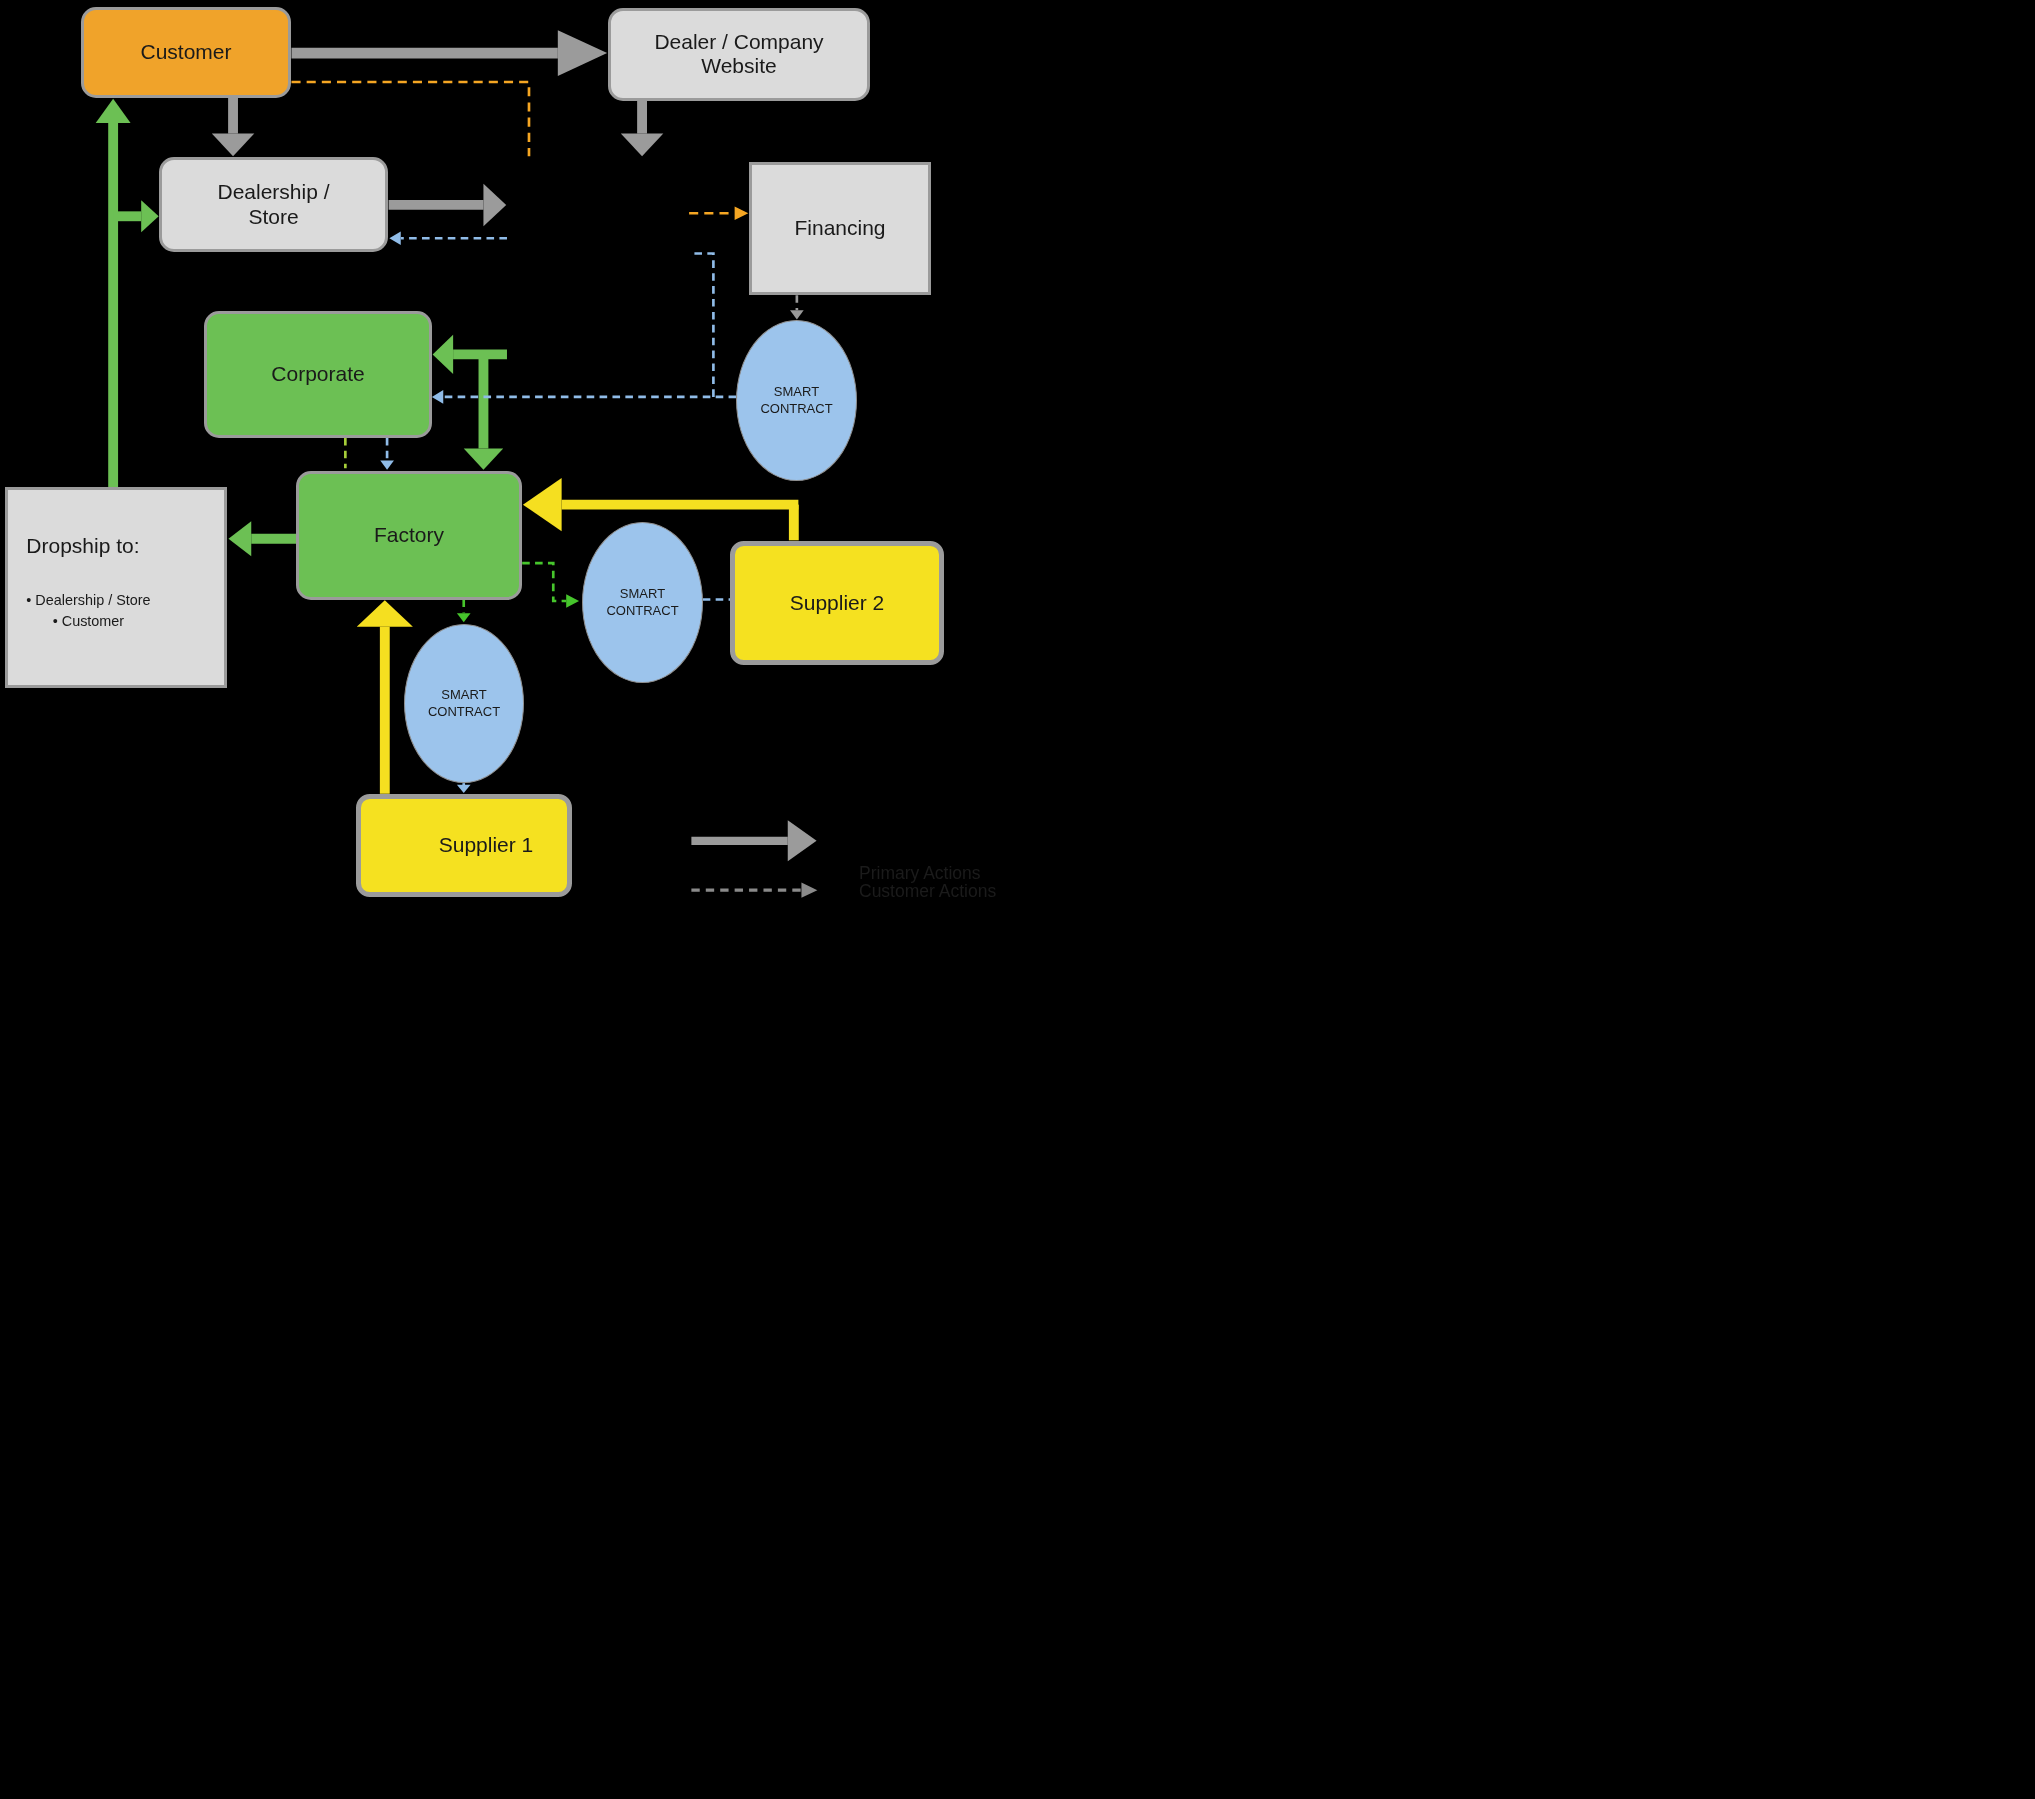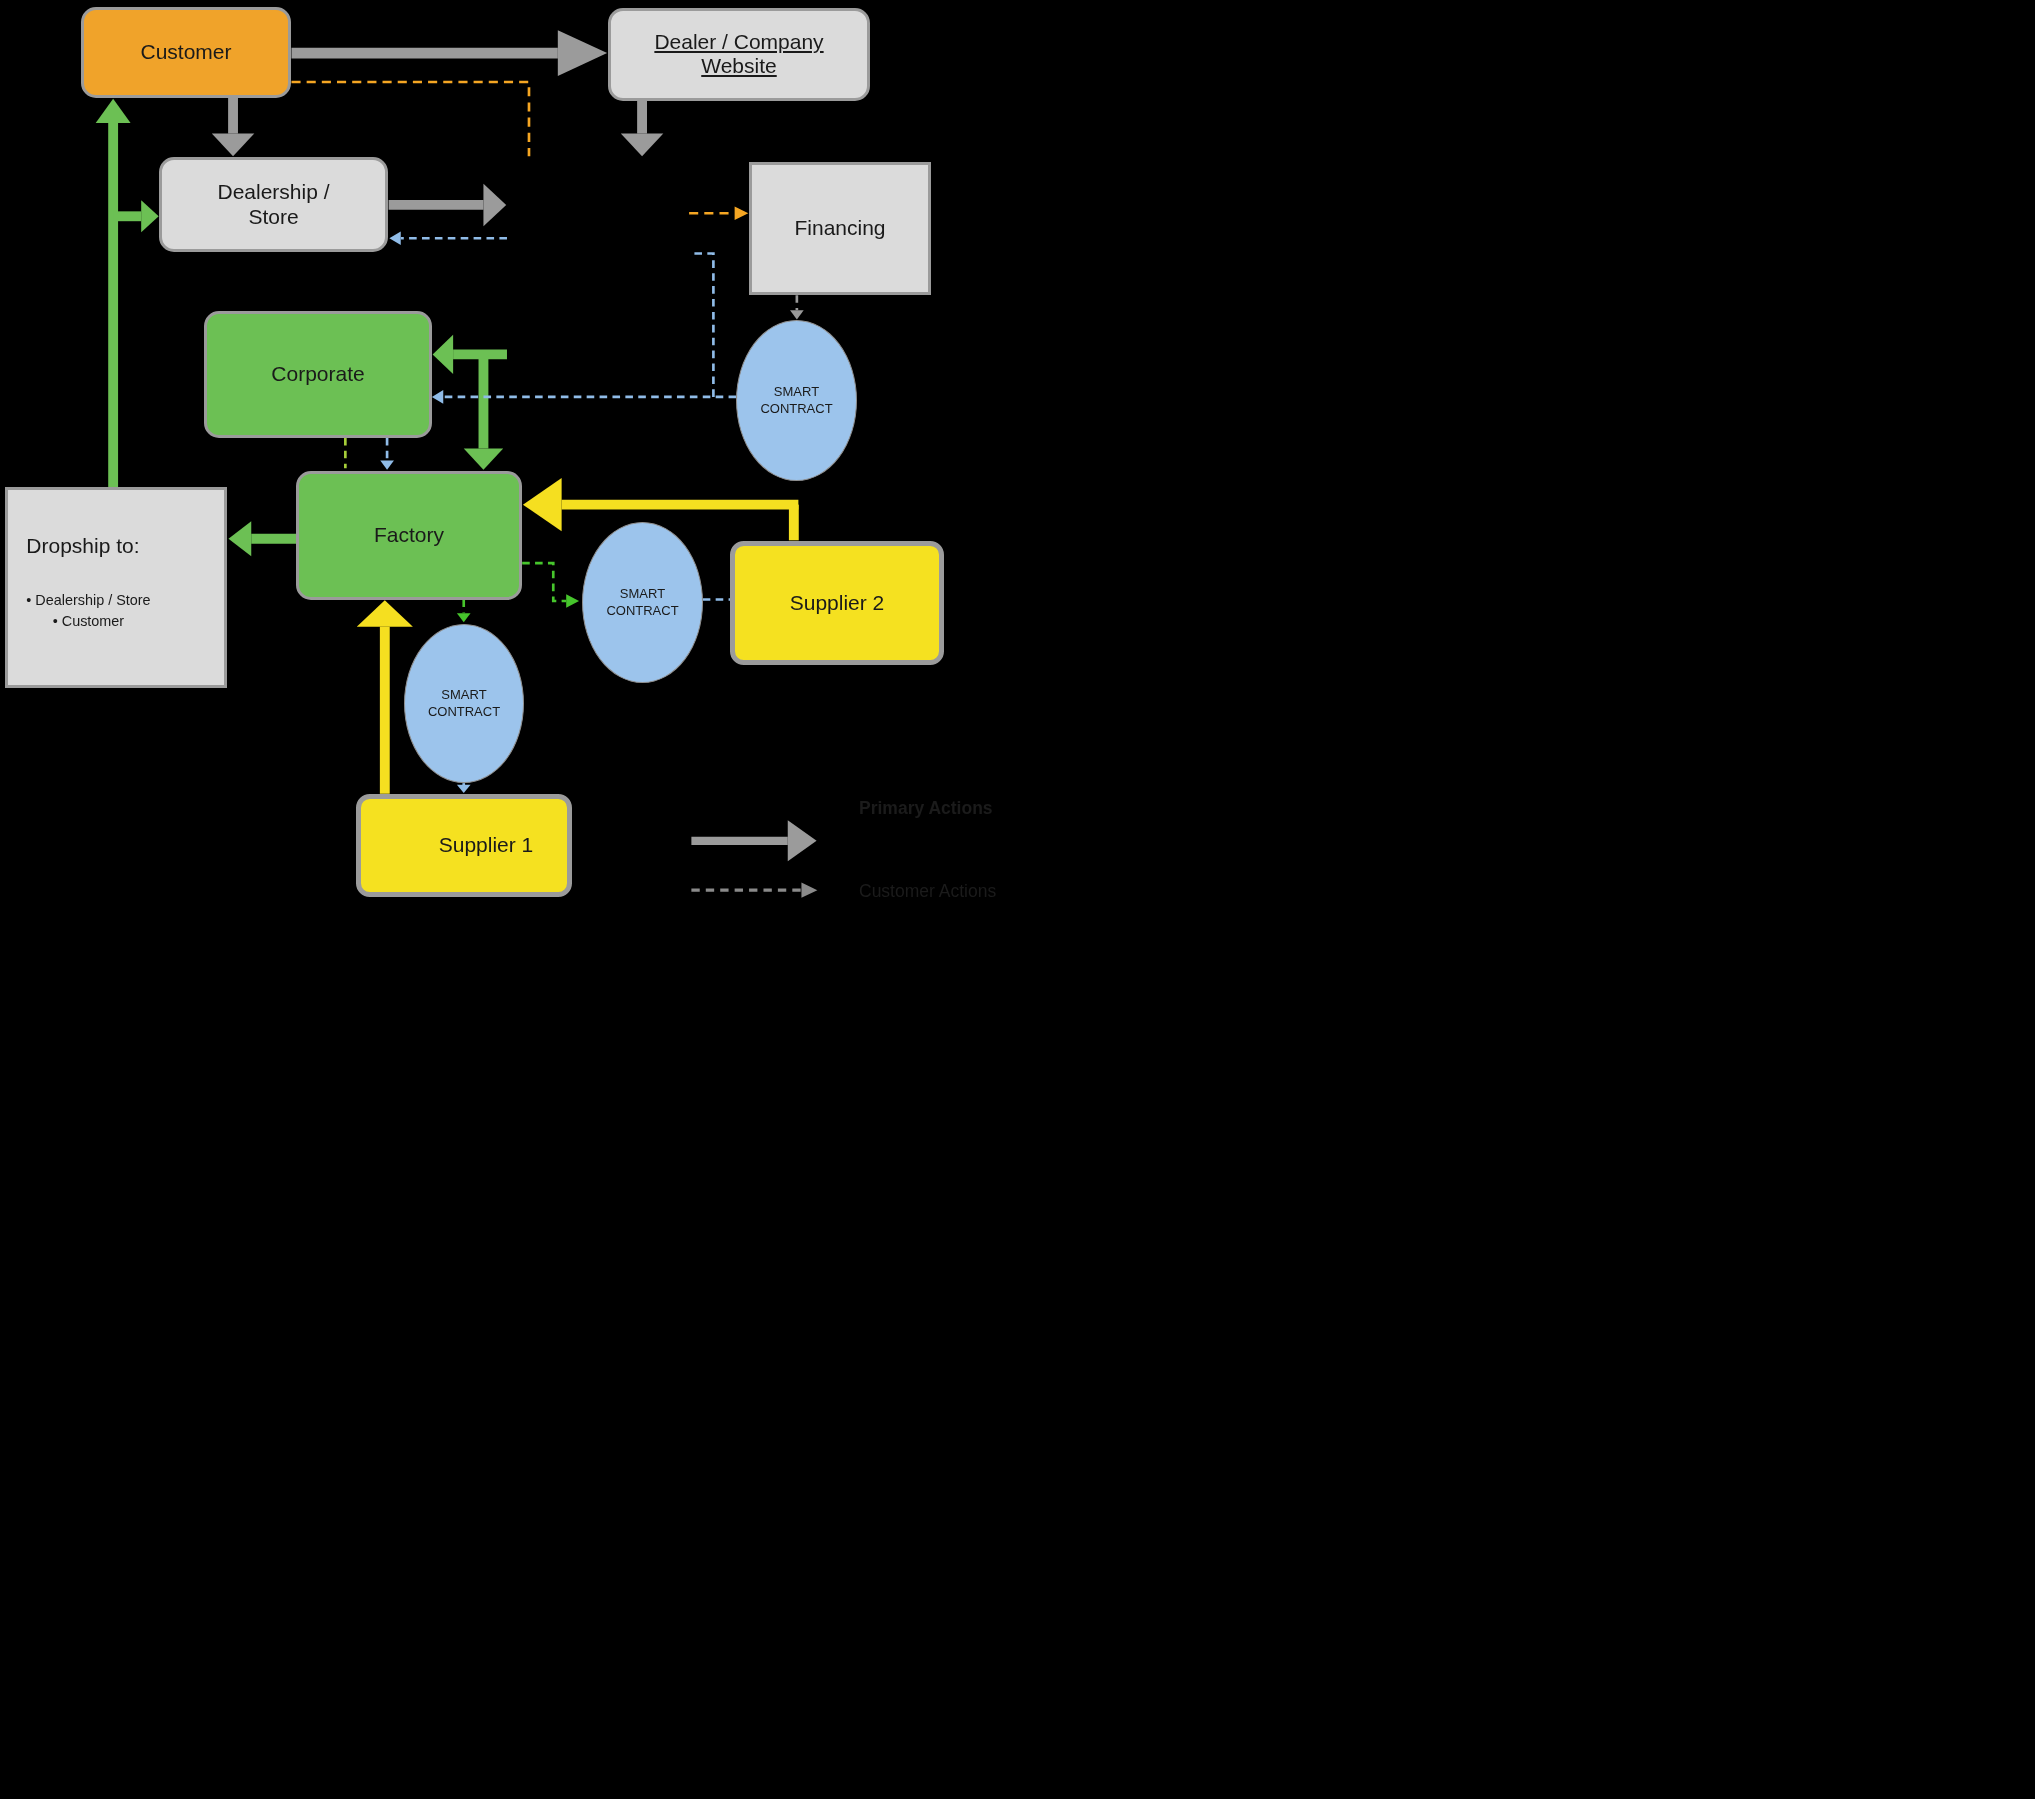--- a/index.html
+++ b/index.html
@@ -127,21 +127,21 @@
     <g>
       <line x1="911" y1="1173" x2="1056" y2="1173" stroke="#8a8a8a" stroke-width="4" stroke-dasharray="11 8"></line>
       <polygon points="1056,1163 1056,1183 1077,1173" fill="#8a8a8a"></polygon>
     </g>
   </svg>
 
   <div class="node rounded b-gray fill-orange" style="left:81px;top:6.8px;width:210px;height:91px;">
     <span>Customer</span>
   </div>
 
-  <div class="node rounded b-gray fill-gray" style="left:608px;top:7.6px;width:262px;height:93px;padding:12px 21px;text-decoration:underline;">
+  <div class="node rounded b-gray fill-gray" style="left:608px;top:7.6px;width:262px;height:93px;padding:12px 21px;">
     <span>Dealer / Company Website</span>
   </div>
 
   <div class="node rounded b-gray fill-gray" style="left:159px;top:157px;width:229px;height:95px;padding:0 30px;">
     <span>Dealership / Store</span>
   </div>
 
 
   <div class="node rounded b-gray fill-green" style="left:204px;top:311px;width:228px;height:127px;">
     <span>Corporate</span>
@@ -176,17 +176,17 @@
   </div>
 
   <div class="node circle" style="left:582px;top:522px;width:121px;height:161px;padding:0 13.7px;">
     <span>SMART CONTRACT</span>
   </div>
 
   <div class="node circle" style="left:404px;top:624px;width:120px;height:159px;padding:0 13.7px;">
     <span>SMART CONTRACT</span>
   </div>
 
-  <div class="legend-label" style="left:859px;top:798px;font-weight:bold;">Primary Actions</div>
+  <div class="legend-label" style="left:859px;top:863px;">Primary Actions</div>
   <div class="legend-label" style="left:859px;top:881px;">Customer Actions</div>
 
 </div>
 
 
 </body></html>

